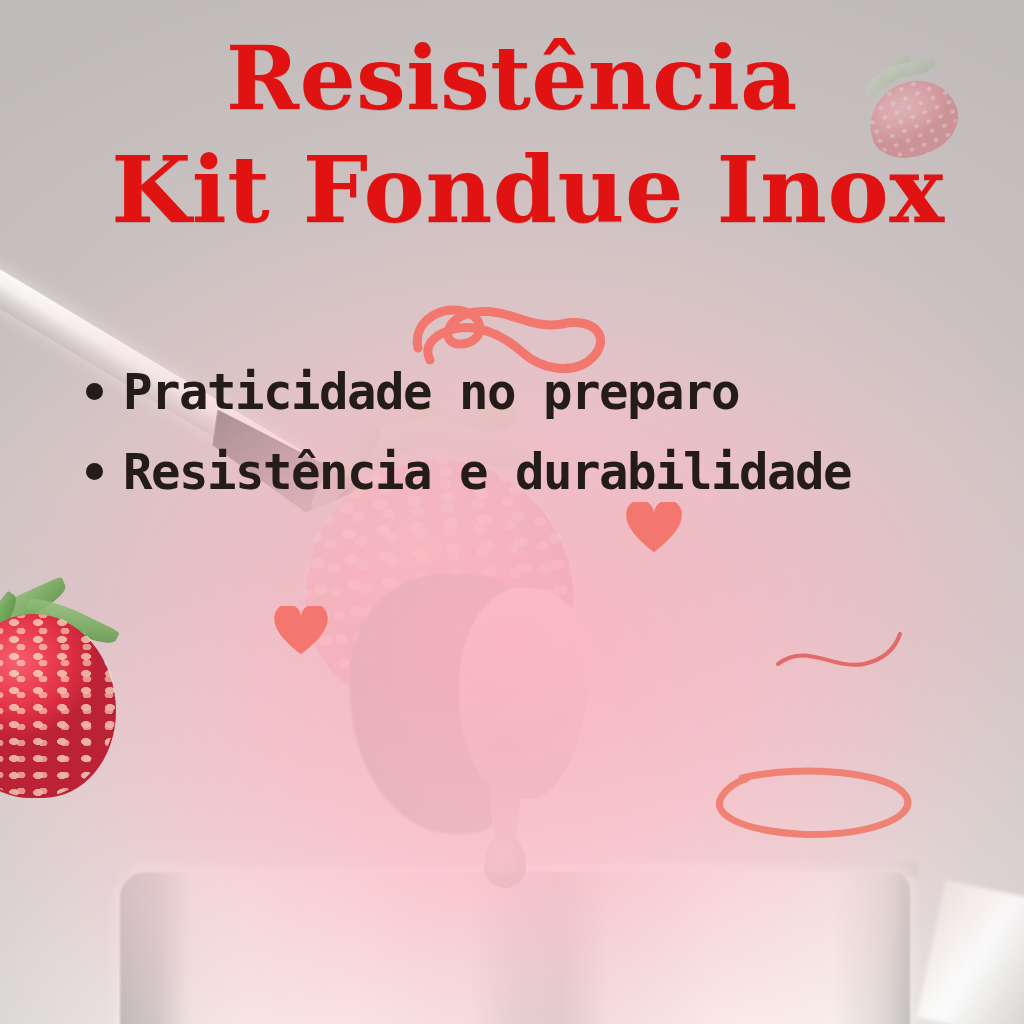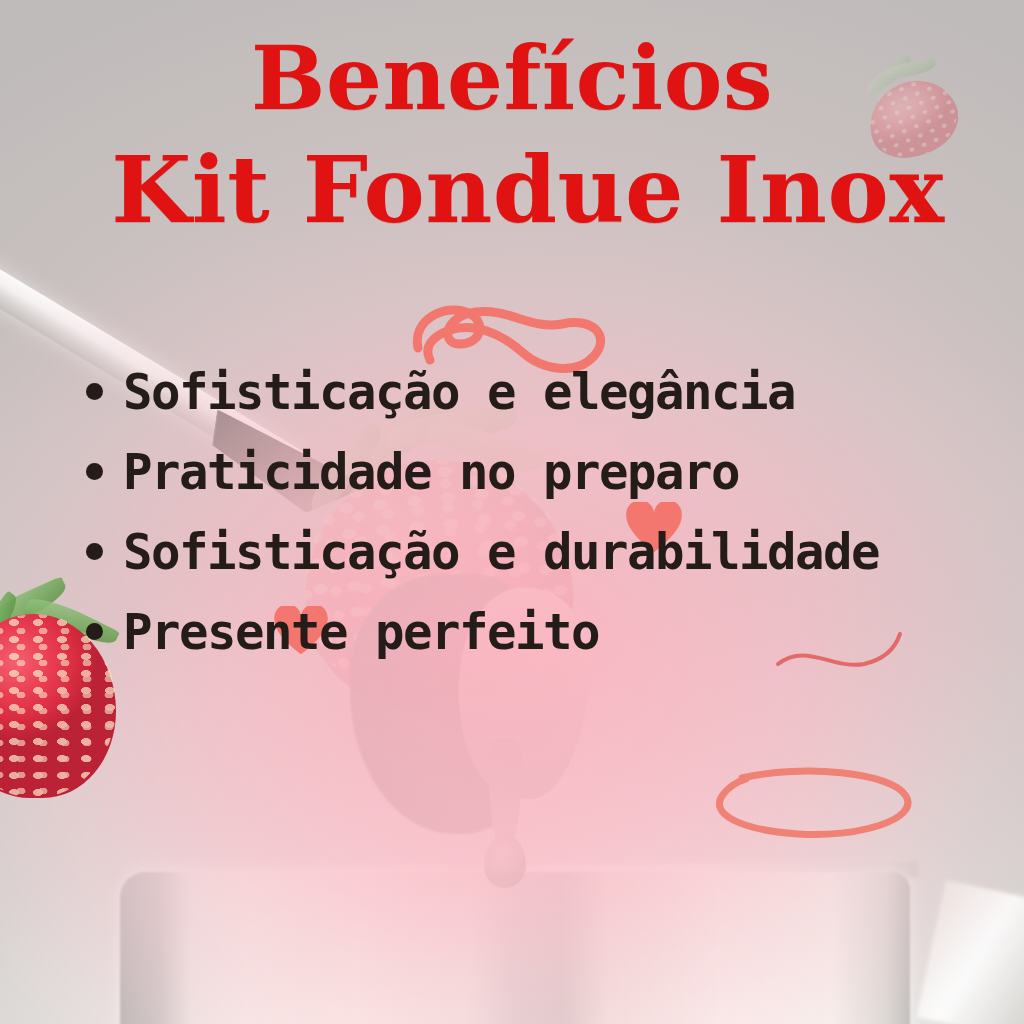--- a/index.html
+++ b/index.html
@@ -231,36 +231,28 @@
   </svg>
 
   <svg class="heart" style="left:626px;top:502px;width:56px;height:52px;" viewBox="0 0 32 30">
     <path d="M16 29 C4 20 0 13 0 8 A8 8 0 0 1 16 6 A8 8 0 0 1 32 8 C32 13 28 20 16 29 Z" fill="#f4776f"></path>
   </svg>
   <svg class="heart" style="left:274px;top:606px;width:54px;height:50px;" viewBox="0 0 32 30">
     <path d="M16 29 C4 20 0 13 0 8 A8 8 0 0 1 16 6 A8 8 0 0 1 32 8 C32 13 28 20 16 29 Z" fill="#f4776f"></path>
   </svg>
 
   <div id="headings">
-    <div class="title-line" id="title-1">Benefícios</div>
+    <div class="title-line" id="title-1">Resistência</div>
     <div class="title-line" id="title-2">Kit Fondue Inox</div>
   </div>
 
   <div id="bullets">
-    <div class="bullet-row">
-      <span class="bullet-dot"></span>
-      <span class="bullet-text">Sofisticação e elegância</span>
-    </div>
     <div class="bullet-row">
       <span class="bullet-dot"></span>
       <span class="bullet-text">Praticidade no preparo</span>
     </div>
     <div class="bullet-row">
       <span class="bullet-dot"></span>
-      <span class="bullet-text">Sofisticação e durabilidade</span>
+      <span class="bullet-text">Resistência e durabilidade</span>
     </div>
-    <div class="bullet-row">
-      <span class="bullet-dot"></span>
-      <span class="bullet-text">Presente perfeito</span>
-    </div>
   </div>
 
 </div>
 
 </body></html>

